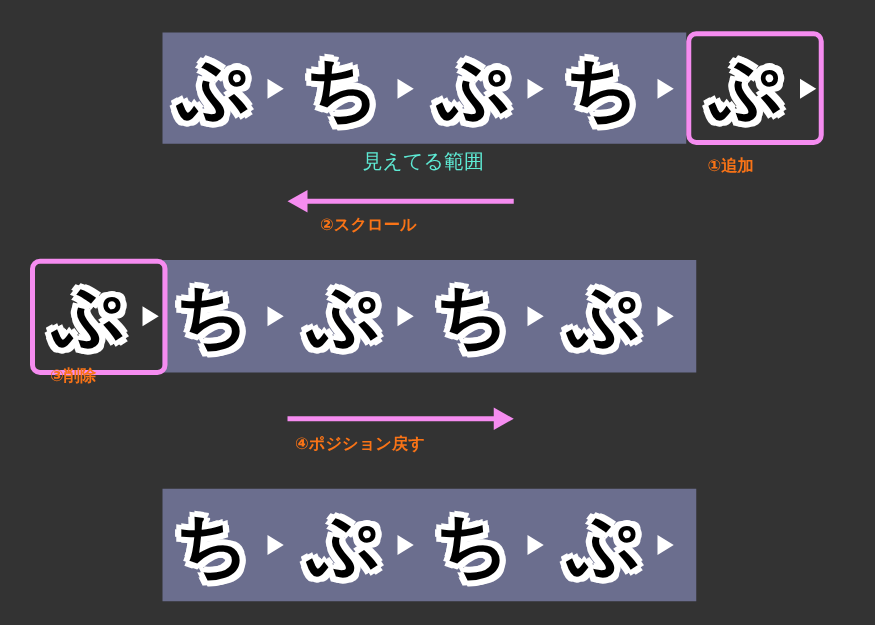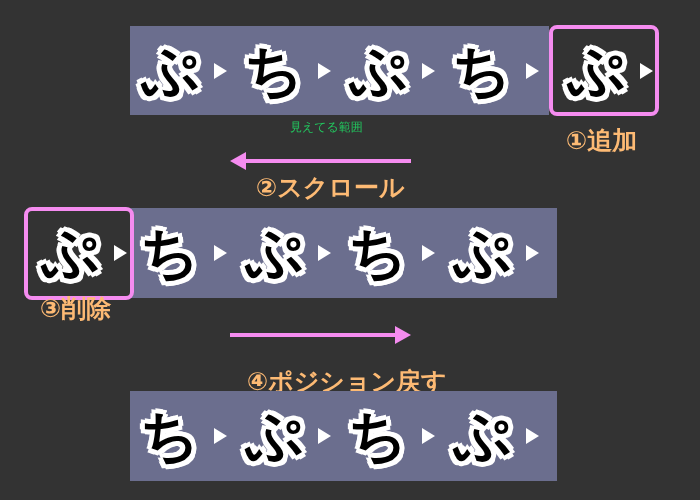--- a/index.html
+++ b/index.html
@@ -10,22 +10,22 @@
   .glyph { position:absolute; left:4px; top:8px; width:72px; height:72px; line-height:72px; text-align:center;
            font-size:58px; font-weight:bold; color:#000;
            text-shadow:
              3px 0 0 #fff, -3px 0 0 #fff, 0 3px 0 #fff, 0 -3px 0 #fff,
              3px 3px 0 #fff, -3px -3px 0 #fff, 3px -3px 0 #fff, -3px 3px 0 #fff,
              5px 0 0 #fff, -5px 0 0 #fff, 0 5px 0 #fff, 0 -5px 0 #fff,
              4px 4px 0 #fff, -4px -4px 0 #fff, 4px -4px 0 #fff, -4px 4px 0 #fff; }
   .tri { position:absolute; left:84px; top:37px; width:0; height:0;
          border-top:8px solid transparent; border-bottom:8px solid transparent; border-left:13px solid #ffffff; }
   .hl { position:absolute; border:4px solid #f58cf0; border-radius:8px; box-sizing:border-box; }
-  .label-pink { position:absolute; color:#fdba74; font-weight:bold; font-size:25px; white-space:nowrap; }
-  .label-view { position:absolute; color:#22c55e; font-size:12px; white-space:nowrap; }
+  .label-pink { position:absolute; color:#f97316; font-weight:bold; font-size:13px; white-space:nowrap; }
+  .label-view { position:absolute; color:#5eead4; font-size:16px; white-space:nowrap; }
   .arrow { position:absolute; height:4px; background:#f58cf0; }
   .arrow-left::before { content:""; position:absolute; left:-14px; top:-7px; border-top:9px solid transparent; border-bottom:9px solid transparent; border-right:16px solid #f58cf0; }
   .arrow-right::after { content:""; position:absolute; right:-14px; top:-7px; border-top:9px solid transparent; border-bottom:9px solid transparent; border-left:16px solid #f58cf0; }
 </style>
 </head>
 <body>
 
 <div class="strip" style="left:130px; top:26px; width:419px; height:89px;"></div>
 <div class="item" style="left:130px; top:26px;">
   <div class="glyph">ぷ</div>
@@ -72,21 +72,21 @@
   <div class="tri"></div>
 </div>
 <div class="item" style="left:442px; top:208px;">
   <div class="glyph">ぷ</div>
   <div class="tri"></div>
 </div>
 <div class="hl" style="left:24px; top:207px; width:110px; height:93px;"></div>
 <div class="label-pink" style="left:40px; top:292px;">③削除</div>
 
 <div class="arrow arrow-right" style="left:230px; top:333px; width:167px;"></div>
-<div class="label-pink" style="left:247px; top:346px;margin-top:19px;">④ポジション戻す</div>
+<div class="label-pink" style="left:236px; top:346px;">④ポジション戻す</div>
 
 <div class="strip" style="left:130px; top:391px; width:427px; height:90px;"></div>
 <div class="item" style="left:130px; top:391px;">
   <div class="glyph">ち</div>
   <div class="tri"></div>
 </div>
 <div class="item" style="left:234px; top:391px;">
   <div class="glyph">ぷ</div>
   <div class="tri"></div>
 </div>

